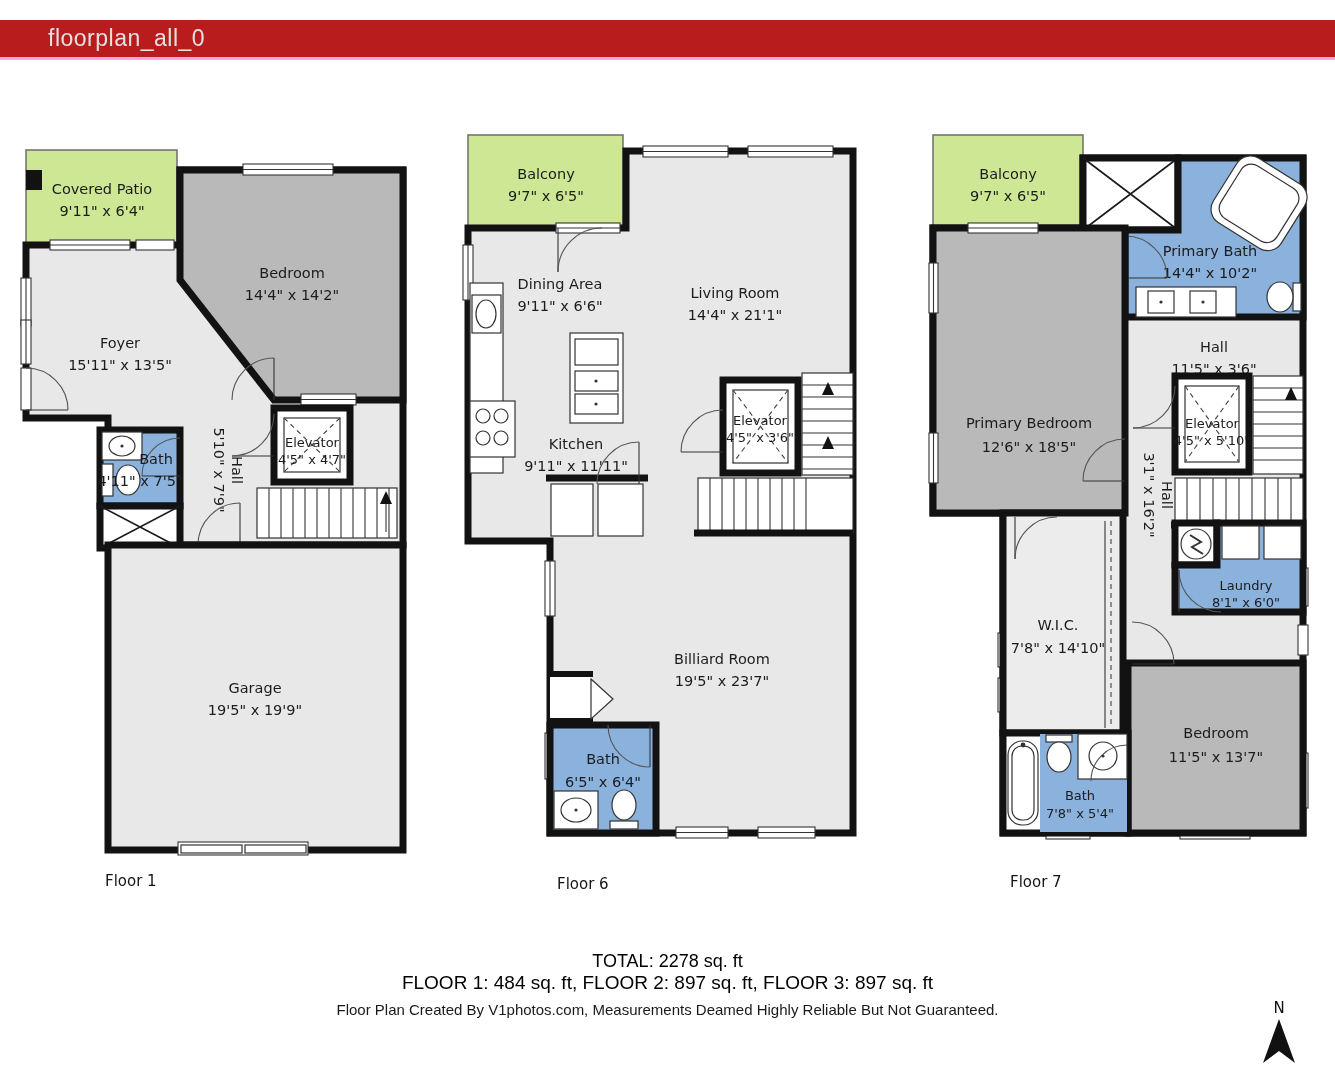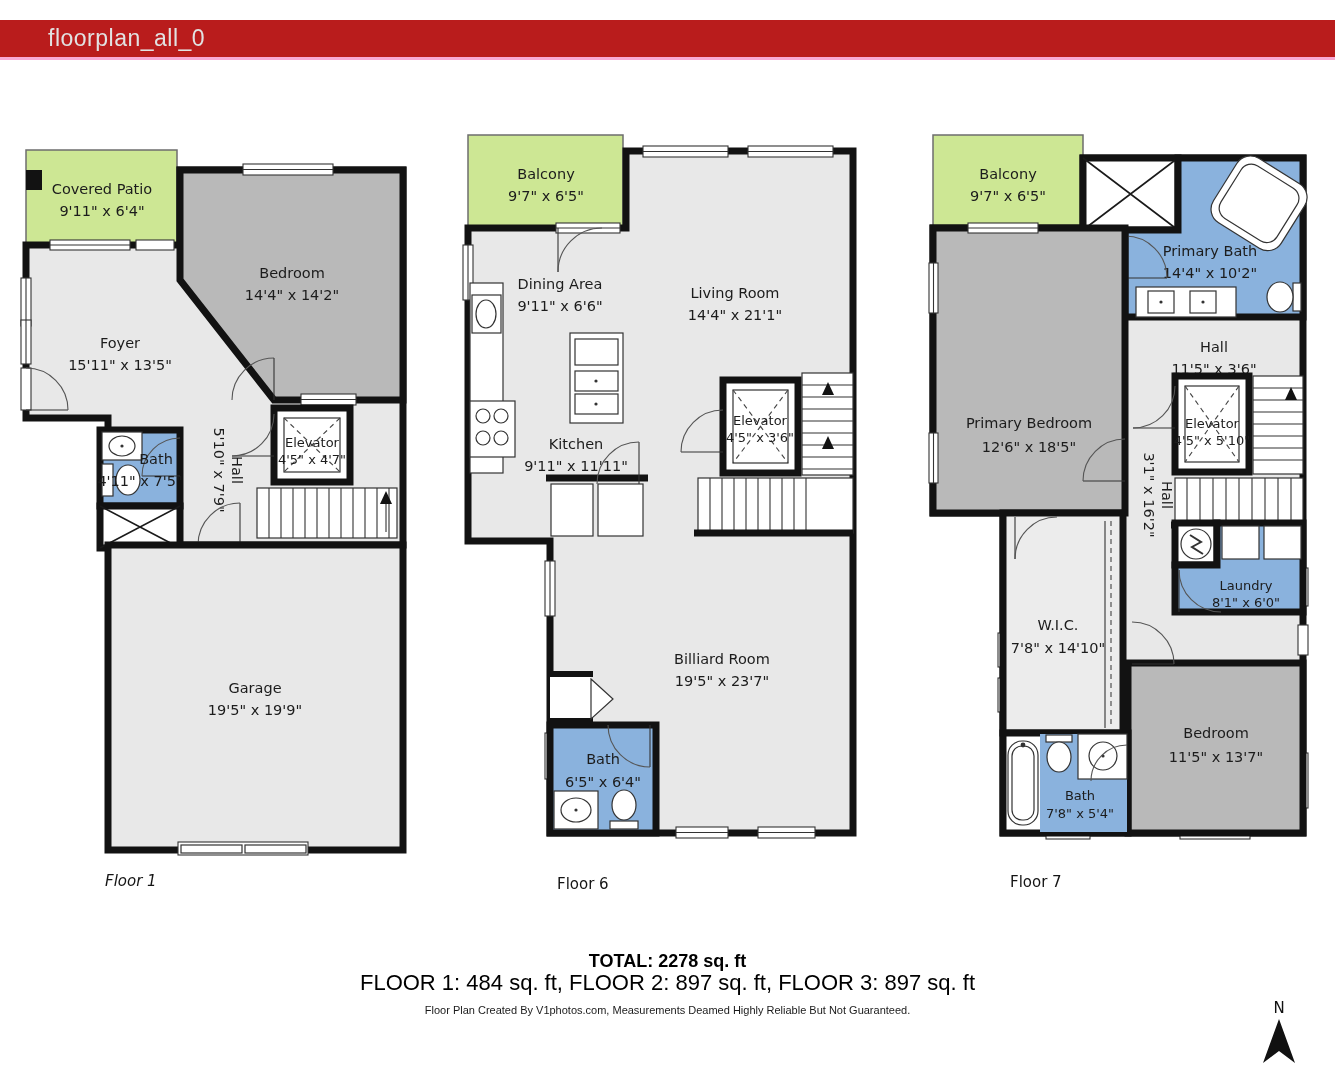--- a/index.html
+++ b/index.html
@@ -28,23 +28,23 @@
   .dsh{fill:none;stroke:#444;stroke-width:1.1;stroke-dasharray:5 4;}
   .xln{fill:none;stroke:#1a1a1a;stroke-width:1.6;}
   .arc{fill:none;stroke:#555;stroke-width:1.1;}
   .win{fill:#ffffff;stroke:#333;stroke-width:1.1;}
   .dot{fill:#333;}
   .lbl{font:14.5px "DejaVu Sans",sans-serif;fill:#1c1c1c;text-anchor:middle;}
   .lbl13{font:13px "DejaVu Sans",sans-serif;fill:#1c1c1c;text-anchor:middle;}
   
   .summary{position:absolute;left:0;top:950px;width:1335px;text-align:center;
            font-family:"Liberation Sans",sans-serif;color:#000;}
-  .summary .total{font-size:18px;font-weight:bold;line-height:22px;}
-  .summary .line{font-size:22px;line-height:21px;}
-  .summary .credit{font-size:11px;line-height:14px;margin-top:10px;color:#1a1a1a;}
+  .summary .total{font-size:18px;font-weight:normal;line-height:22px;}
+  .summary .line{font-size:19px;line-height:21px;}
+  .summary .credit{font-size:15px;line-height:14px;margin-top:10px;color:#1a1a1a;}
   .compass{position:absolute;left:1261px;top:999px;width:36px;text-align:center;}
   .compass .n{font:15px "DejaVu Sans",sans-serif;color:#111;display:block;margin-bottom:2px;}
 </style>
 </head>
 <body>
 
 <div id="page">
 
   <div class="titlebar">
     <span class="title">floorplan_all_0</span>
@@ -390,21 +390,21 @@
       <rect x="150" y="601" width="49" height="45" class="tn"></rect>
       <circle cx="175" cy="623" r="14" class="tn2"></circle>
           <circle cx="175" cy="623" r="1.6" class="dot"></circle>
       <text x="152" y="667" class="lbl13">Bath</text>
       <text x="152" y="685" class="lbl13">7'8" x 5'4"</text>
       <path class="arc" d="M 199 612 A 36 36 0 0 0 163 648"></path>
     </g>
   </svg>
   </div>
 
-  <div class="caption" style="left:105px;top:872px;font-style:italic;">Floor 1</div>
+  <div class="caption" style="left:105px;top:872px;">Floor 1</div>
   <div class="caption" style="left:557px;top:875px;">Floor 6</div>
   <div class="caption" style="left:1010px;top:873px;">Floor 7</div>
 
   <div class="summary">
     <div class="total">TOTAL: 2278 sq. ft</div>
     <div class="line">FLOOR 1: 484 sq. ft, FLOOR 2: 897 sq. ft, FLOOR 3: 897 sq. ft</div>
     <div class="credit">Floor Plan Created By V1photos.com, Measurements Deamed Highly Reliable But Not Guaranteed.</div>
   </div>
 
   <div class="compass">

